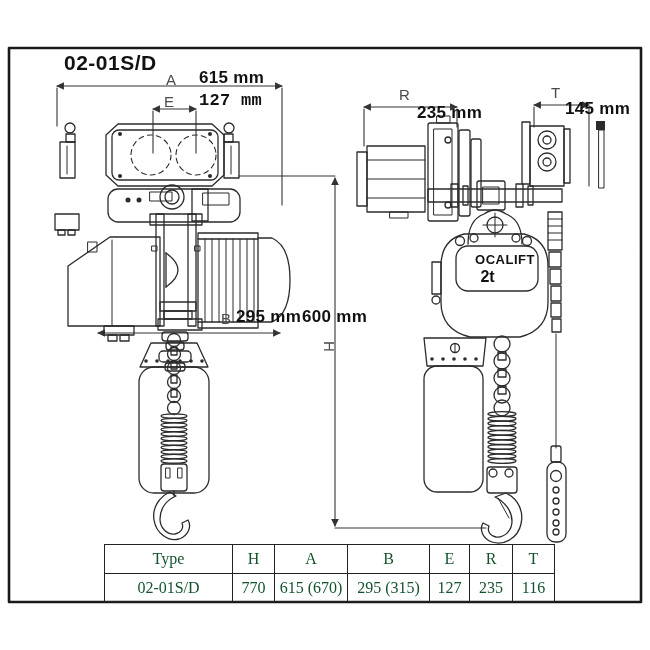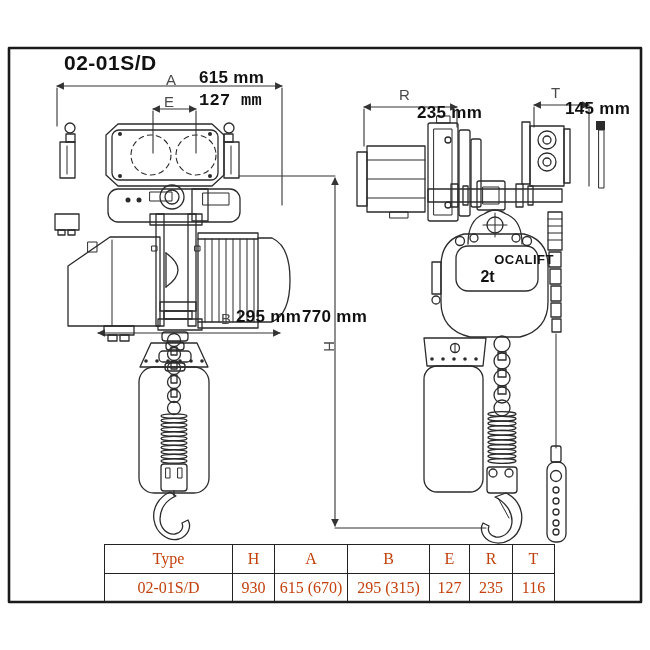--- a/index.html
+++ b/index.html
@@ -12,24 +12,24 @@
   svg .dot{fill:#2b2b2b;stroke:none;}
   svg .sq{fill:#2b2b2b;stroke:none;}
   svg .dash{stroke-dasharray:5 4;stroke-width:1.1;}
   svg .frame{stroke:#1a1a1a;stroke-width:2.6;}
   svg marker path{fill:#333;stroke:none;}
   .txt{position:absolute;white-space:nowrap;}
   .model{font-size:21px;font-weight:bold;letter-spacing:.5px;}
   .dletter{font-size:15px;color:#4a4a4a;}
   .dval{font-size:17px;font-weight:bold;letter-spacing:.3px;}
   .rot{transform:rotate(90deg);transform-origin:center;}
-  .badge-brand{font-size:13px;font-weight:bold;letter-spacing:.5px;text-align:right;width:98px;}
+  .badge-brand{font-size:13px;font-weight:bold;letter-spacing:.5px;text-align:center;width:98px;}
   .badge-cap{font-size:16px;font-weight:bold;text-align:center;width:63px;}
   table{position:absolute;left:104px;top:544px;border-collapse:collapse;table-layout:fixed;
-        font-family:"Liberation Serif",serif;font-size:16px;color:#c2410c;}
+        font-family:"Liberation Serif",serif;font-size:16px;color:#14532d;}
   td,th{border:1.6px solid #222;text-align:center;font-weight:normal;padding:0;}
   tr.hrow td{height:28px;} tr.drow td{height:27px;}
 </style>
 </head>
 <body>
 
 <div id="sheet">
 
 <svg width="650" height="650" viewBox="0 0 650 650">
   <defs>
@@ -316,21 +316,21 @@
 
   <div class="txt dletter" style="left:399px;top:86px;">R</div>
   <div class="txt dval" style="left:417px;top:83px;margin-top:20px;">235 mm</div>
 
   <div class="txt dletter" style="left:551px;top:84px;">T</div>
   <div class="txt dval" style="left:565px;top:81px;margin-top:18px;">145 mm</div>
 
   <div class="txt dletter" style="left:221px;top:310px;">B</div>
   <div class="txt dval" style="left:236px;top:307px;">295 mm</div>
 
-  <div class="txt dval" style="left:302px;top:307px;">770 mm</div>
+  <div class="txt dval" style="left:302px;top:307px;">600 mm</div>
   <div class="txt dletter rot" style="left:324px;top:338px;">H</div>
 
   <div class="txt badge-brand" style="left:456px;top:252px;">OCALIFT</div>
   <div class="txt badge-cap" style="left:456px;top:268px;">2t</div>
 
   <table>
     <colgroup>
       <col style="width:128px">
         <col style="width:42px">
         <col style="width:73px">
@@ -344,21 +344,21 @@
       <td>Type</td>
       <td>H</td>
       <td>A</td>
       <td>B</td>
       <td>E</td>
       <td>R</td>
       <td>T</td>
     </tr>
     <tr class="drow">
       <td>02-01S/D</td>
-      <td>930</td>
+      <td>770</td>
       <td>615 (670)</td>
       <td>295 (315)</td>
       <td>127</td>
       <td>235</td>
       <td>116</td>
     </tr>
   </tbody>
     </table>
 
 </div>

